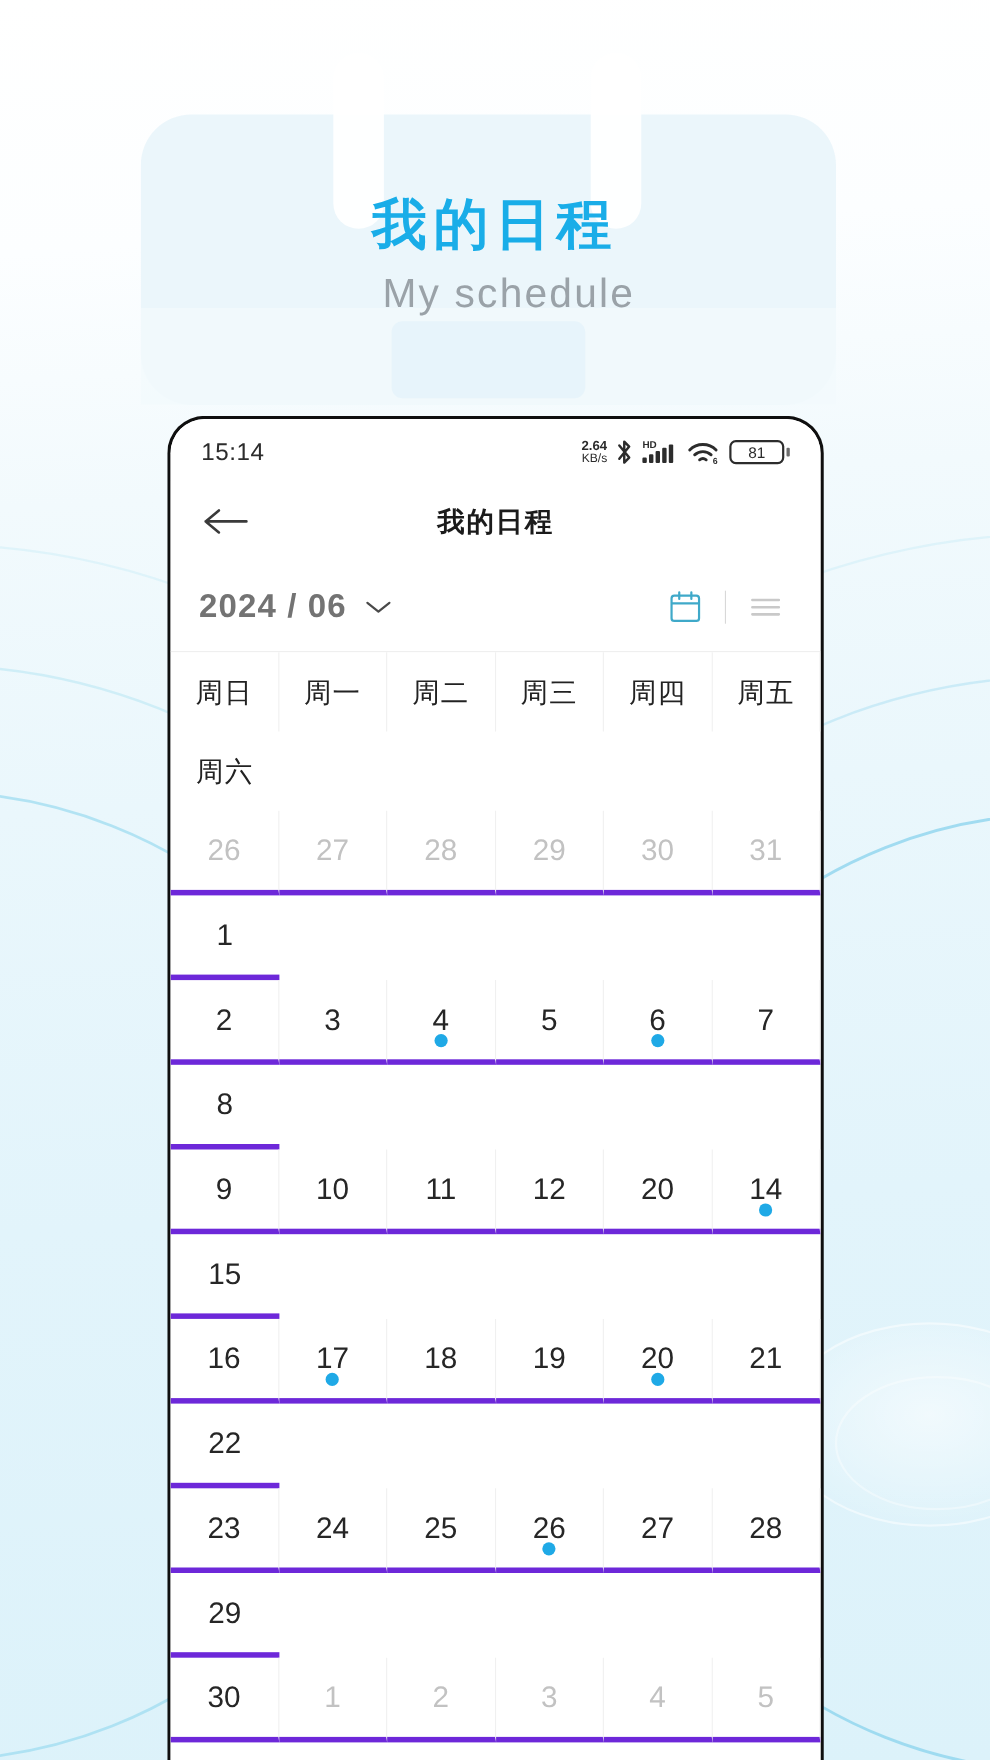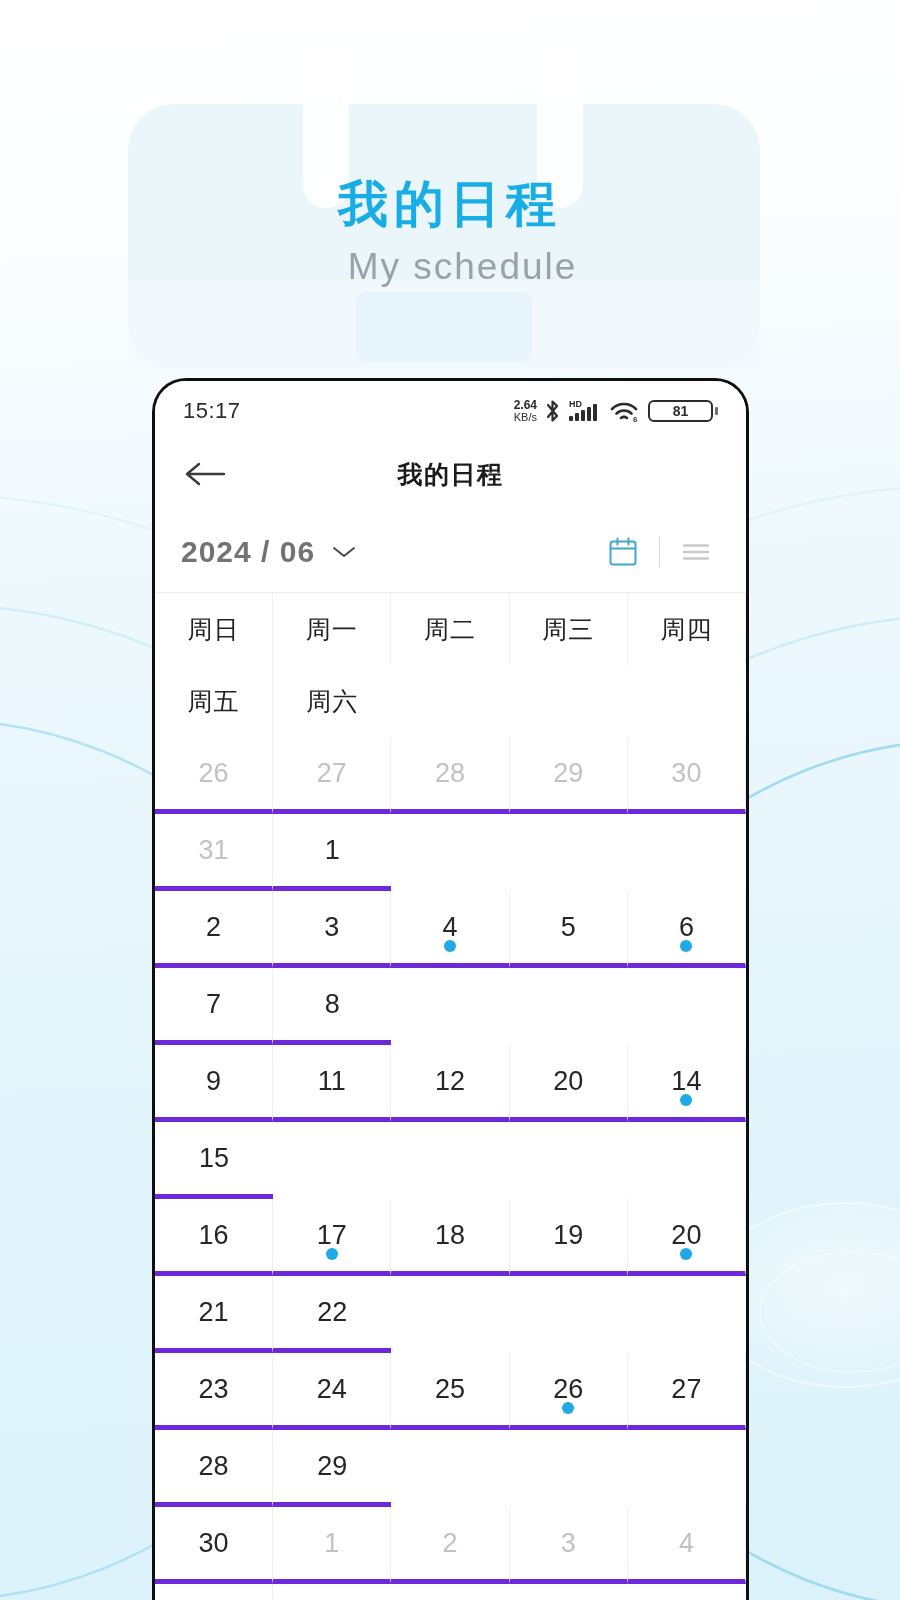--- a/index.html
+++ b/index.html
@@ -79,23 +79,23 @@
     display:flex; flex-direction:column; align-items:flex-end;
     line-height:1.02; font-size:12px; color:#2c2c2c; font-weight:600;margin-left:32px;
   }
   .netspeed .u { font-size:11px; font-weight:500; }
   .st-ico { display:block; }
   .battery {
     display:flex; align-items:center; gap:2px;
   }
   .bat-body {
     border:2px solid #2c2c2c; border-radius:6px;
-    width:65px; height:22px;
+    width:50px; height:22px;
     display:flex; align-items:center; justify-content:center;
-    font-size:14px; font-weight:700; color:#2c2c2c;
+    font-size:14px; font-weight:400; color:#2c2c2c;
   }
   .bat-tip { width:3px; height:8px; background:#6d6d6d; border-radius:1px; }
 
   
   .navbar {
     height:74px; position:relative;
     display:flex; align-items:center;
     background:#fff;
   }
   .back-btn {
@@ -128,21 +128,21 @@
     width:52px; height:52px;
     display:flex; align-items:center; justify-content:center;
     cursor:pointer;
   }
   .tool-divider {
     width:1px; height:30px; background:#d8d8d8; margin:0 10px;
   }
 
   
   .calendar { background:#fff; }
-  .cal-row { display:grid; grid-template-columns:repeat(5,1fr); }
+  .cal-row { display:grid; grid-template-columns:repeat(6,1fr); }
 
   .cal-head .cal-cell {
     height:72px;
     display:flex; align-items:center; justify-content:center;
     font-size:25px; color:#222; font-weight:400;
     border-right:1px solid #f0f0f0;
     letter-spacing:1px;
   }
   .cal-head .cal-cell:last-child { border-right:none; }
 
@@ -207,21 +207,21 @@
   </div>
 
   <div class="headline-wrap">
     <div class="headline-cn">我的日程</div>
     <div class="headline-en">My schedule</div>
   </div>
 
   <div id="phone">
 
     <div class="statusbar">
-      <div class="status-time">15:17</div>
+      <div class="status-time">15:14</div>
 
       <div class="status-right">
         <div class="netspeed">
           <span>2.64</span>
           <span class="u">KB/s</span>
         </div>
 
         <svg class="st-ico" width="17" height="26" viewBox="0 0 17 26">
           <path d="M4 7 L13 18 L8.5 22.5 L8.5 3.5 L13 8 L4 19" fill="none" stroke="#2c2c2c" stroke-width="2.2" stroke-linejoin="round" stroke-linecap="round"></path>
         </svg>
@@ -342,20 +342,23 @@
             </div>
             <div class="cal-cell">
               <span>8</span>
             </div>
           </div>
           <div class="cal-row cal-body">
             <div class="cal-cell">
               <span>9</span>
             </div>
             <div class="cal-cell">
+              <span>10</span>
+            </div>
+            <div class="cal-cell">
               <span>11</span>
             </div>
             <div class="cal-cell">
               <span>12</span>
             </div>
             <div class="cal-cell">
               <span>20</span>
             </div>
             <div class="cal-cell">
               <span>14</span>

